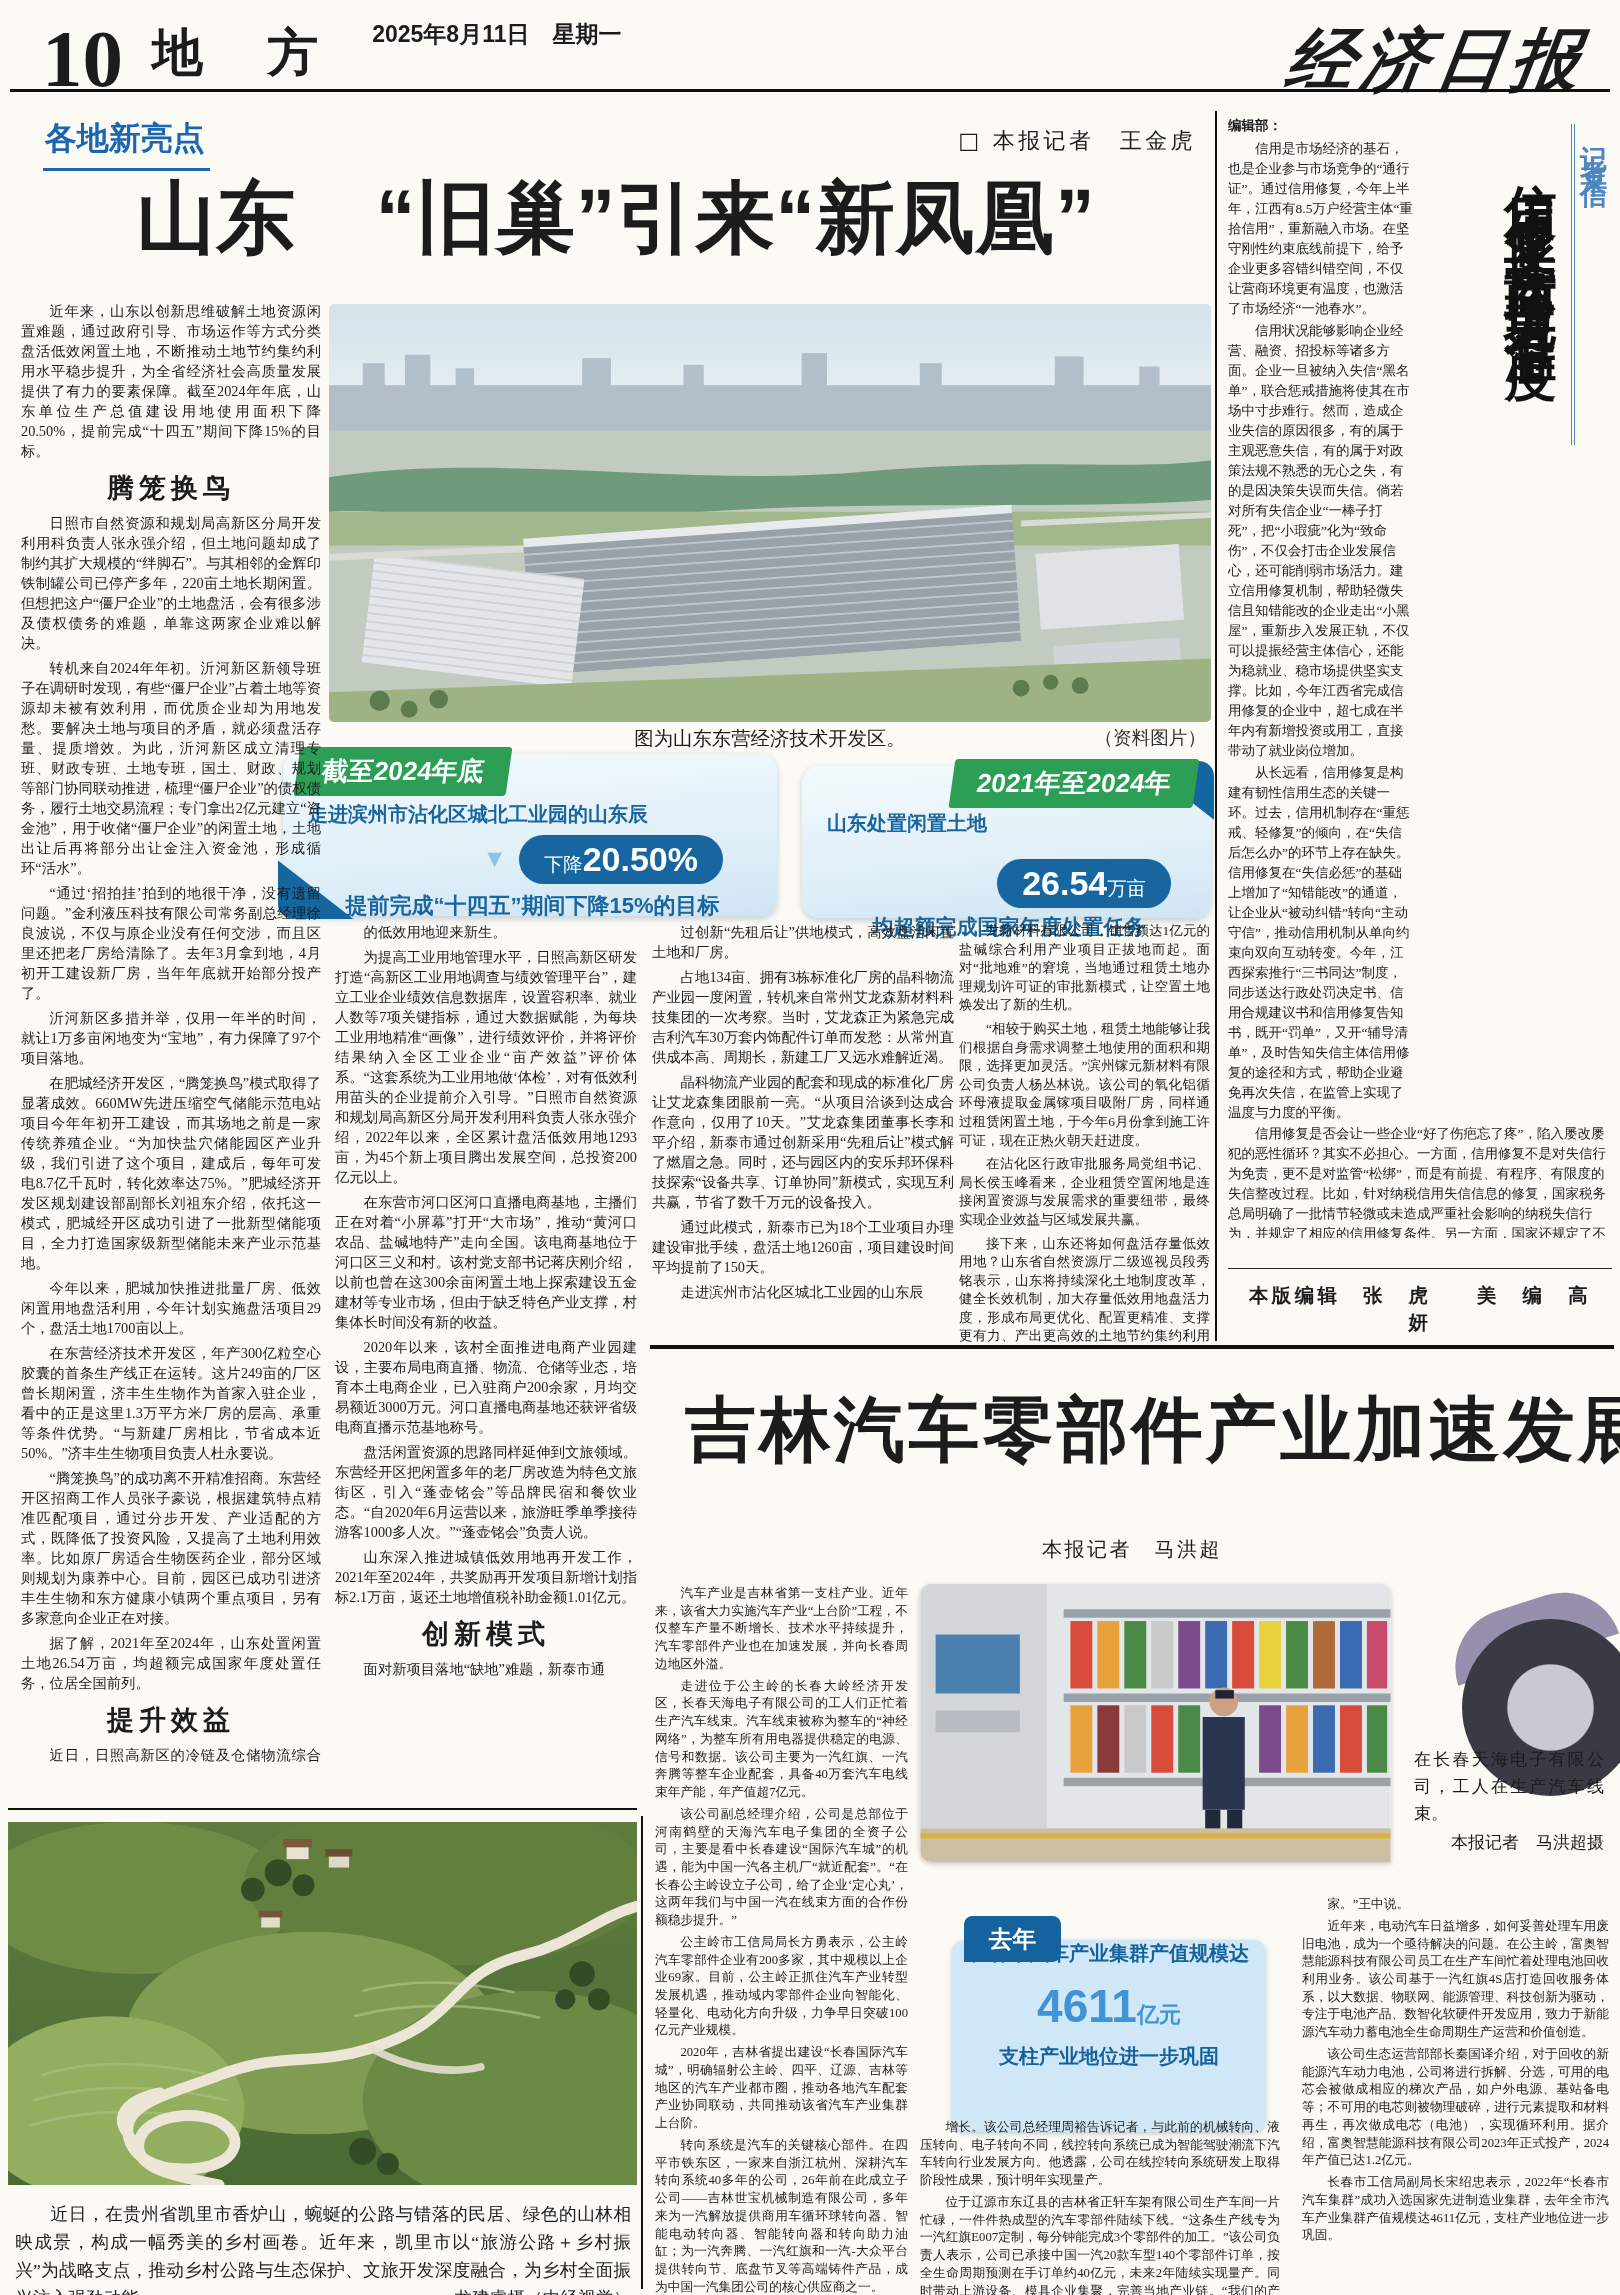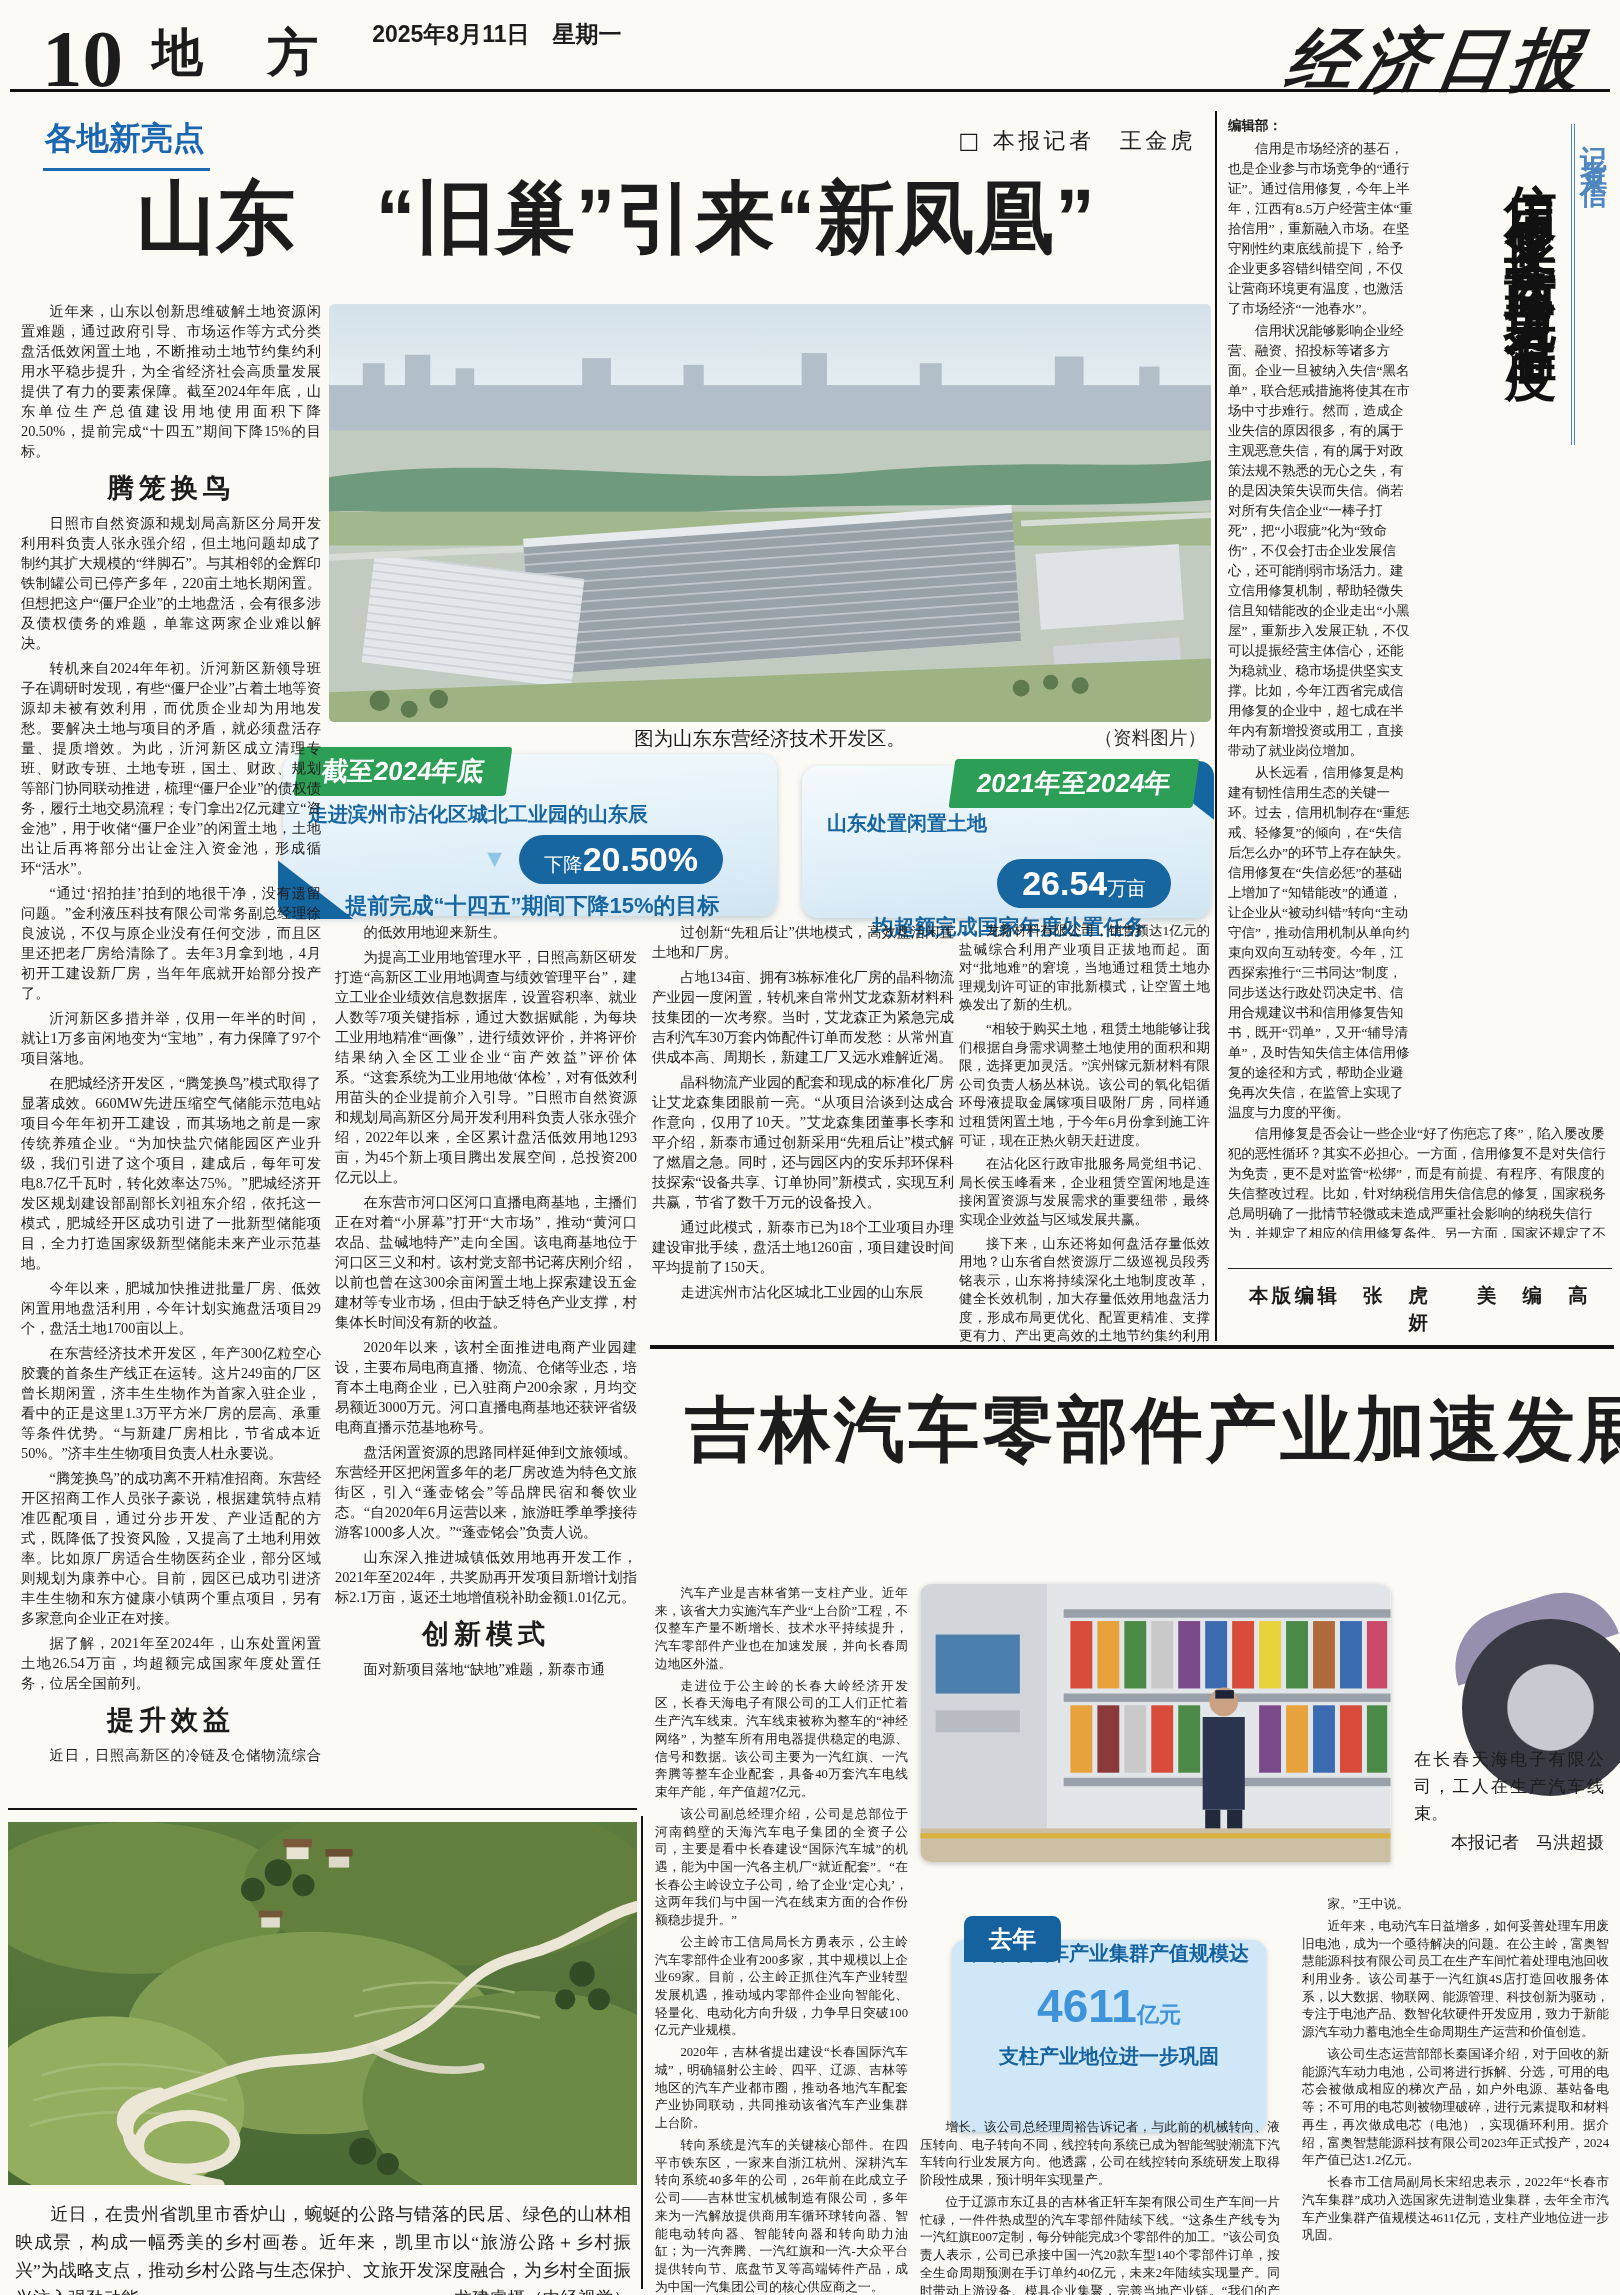--- a/index.html
+++ b/index.html
@@ -236,20 +236,21 @@
           <p class="para">从长远看，信用修复是构建有韧性信用生态的关键一环。过去，信用机制存在“重惩戒、轻修复”的倾向，在“失信后怎么办”的环节上存在缺失。信用修复在“失信必惩”的基础上增加了“知错能改”的通道，让企业从“被动纠错”转向“主动守信”，推动信用机制从单向约束向双向互动转变。今年，江西探索推行“三书同达”制度，同步送达行政处罚决定书、信用合规建议书和信用修复告知书，既开“罚单”，又开“辅导清单”，及时告知失信主体信用修复的途径和方式，帮助企业避免再次失信，在监管上实现了温度与力度的平衡。</p>
           <p class="para">信用修复是否会让一些企业“好了伤疤忘了疼”，陷入屡改屡犯的恶性循环？其实不必担心。一方面，信用修复不是对失信行为免责，更不是对监管“松绑”，而是有前提、有程序、有限度的失信整改过程。比如，针对纳税信用失信信息的修复，国家税务总局明确了一批情节轻微或未造成严重社会影响的纳税失信行为，并规定了相应的信用修复条件。另一方面，国家还规定了不得修复的情形，对严重违法和主观恶意失信始终保持高压态势。同时，相关部门还对“洗白失信记录”等违法行为开展了专项整治，坚决打击各种打着信用修复旗号实施的违法行为。</p>
         </div>
 
     </div>
     <div class="editors abs" style="left:0;right:0;bottom:5px;">本版编辑　张　虎　　美　编　高　妍</div>
   </div>
 
   <div class="abs jilin" style="left:650px;top:1345px;width:964px;height:950px;">
     <div class="abs jilin-headline" style="left:15px;right:0;top:34px;margin-left:20px;">吉林汽车零部件产业加速发展</div>
+    <div class="abs jilin-byline" style="left:0;right:0;top:187px;">本报记者　马洪超</div>
 
     <div class="abs fender" style="right:0;top:253px;width:169px;height:59px;transform:rotate(-18deg);"></div>
     <div class="abs tire" style="right:-25px;top:270px;width:177px;height:177px;"></div>
 
     <div class="abs" style="left:270px;top:235px;width:471px;height:278px;border-radius:11.8px 11.8px 0 11.8px;overflow:hidden;box-shadow:0 1.7px 5px rgba(0,0,0,.2);">
       <svg width="471" height="278" viewBox="0 0 558 330">
         <rect width="558" height="330" fill="#e2e6e9"></rect>
         <rect x="0" y="0" width="150" height="290" fill="#d2d6da"></rect>
         <rect x="18" y="60" width="100" height="70" fill="#4a7fae"></rect>
         <rect x="18" y="150" width="100" height="26" fill="#b6bcc2"></rect>

